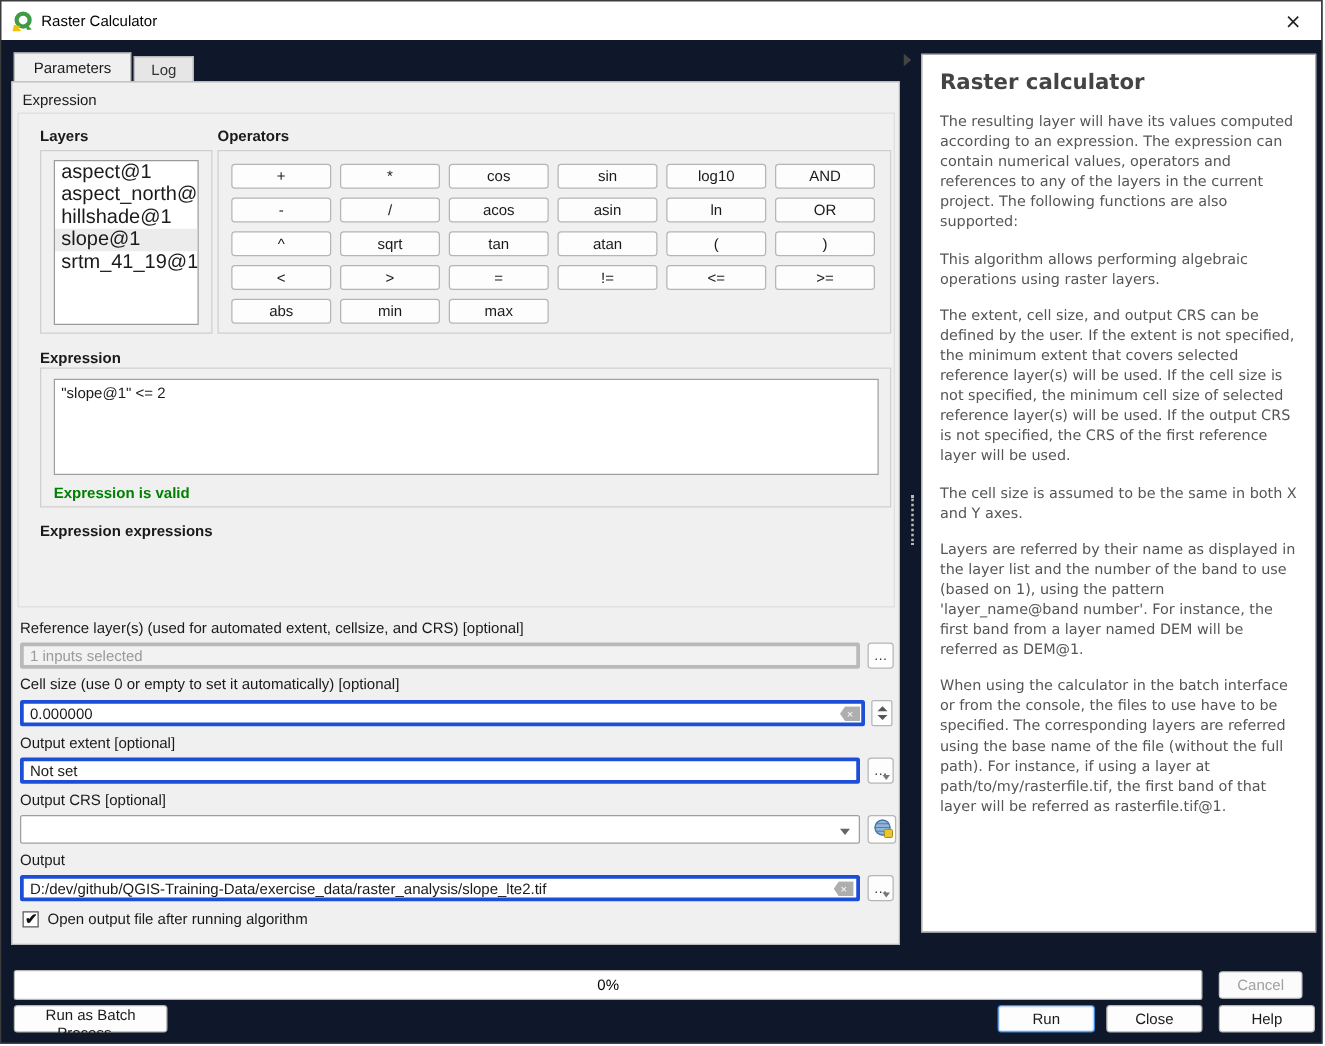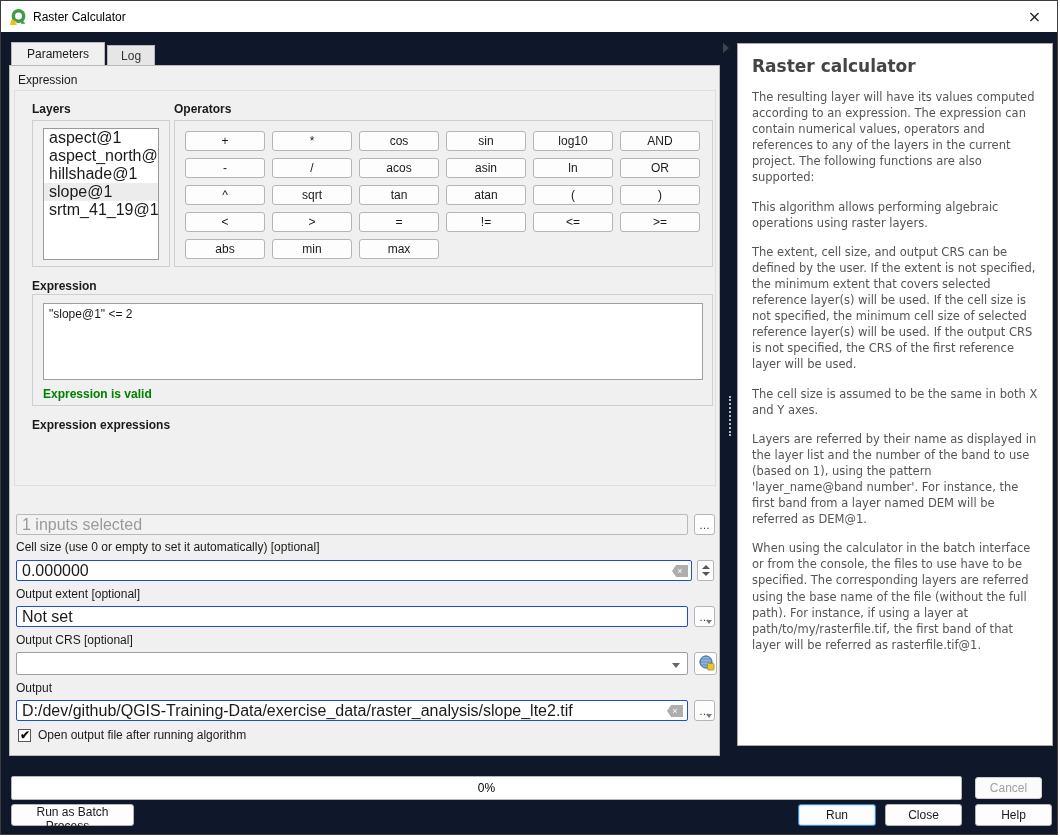--- a/index.html
+++ b/index.html
@@ -33,21 +33,21 @@
   .ops-grid { position:absolute; left:10px; top:10px; display:grid; grid-template-columns:repeat(6,80px); column-gap:7px; row-gap:7px; }
   button.op, .btn { font-family:"Liberation Sans", sans-serif; font-size:12px; color:#1a1a1a; background:#fdfdfd; border:1px solid #b5b5b5; border-radius:3px; cursor:pointer; }
   button.op { height:20px; }
 
   textarea.expr { position:absolute; left:10px; top:8px; width:660px; height:77px; border:1px solid #9f9f9f; background:#fff; resize:none; font-family:"Liberation Sans", sans-serif; font-size:12px; padding:3px 5px; color:#1a1a1a; }
   .expr-status { position:absolute; left:10px; top:92px; font-weight:bold; font-size:12px; }
 
   .combo { position:absolute; background:#fff; border:1px solid #9f9f9f; border-radius:2px; font-size:12px; line-height:20px; padding:0 6px; overflow:hidden; white-space:nowrap; cursor:pointer; }
   .combo .arrow { position:absolute; right:7px; top:9px; width:0; height:0; border-left:4px solid transparent; border-right:4px solid transparent; border-top:5px solid #666; }
 
-  .input { position:absolute; background:#fff; border:1px solid #1d4ed8; border-radius:2px; font-family:"Liberation Sans", sans-serif; font-size:16px; padding:0 5px; color:#1a1a1a; }
+  .input { position:absolute; background:#fff; border:3px solid #1d4ed8; border-radius:2px; font-family:"Liberation Sans", sans-serif; font-size:12px; padding:0 5px; color:#1a1a1a; }
   .input:disabled, .input.disabled { background:#f2f2f2; color:#9a9a9a; border-color:#b9b9b9; }
   .browse { position:absolute; width:21px; background:#fdfdfd; border:1px solid #b5b5b5; border-radius:3px; font-size:11px; color:#333; cursor:pointer; line-height:10px; }
   .browse .mini-arrow { position:absolute; right:2px; bottom:2px; width:0; height:0; border-left:3px solid transparent; border-right:3px solid transparent; border-top:4px solid #777; }
 
   .clear-icon { position:absolute; width:16px; height:12px; background:#aeaeae; clip-path:polygon(26% 0,100% 0,100% 100%,26% 100%,0 50%); color:#fff; font-size:9px; line-height:12px; text-align:center; cursor:pointer; }
   .spinner { position:absolute; width:17px; height:21px; border:1px solid #b5b5b5; border-radius:2px; background:#fdfdfd; cursor:pointer; }
   .spinner .up, .spinner .dn { position:absolute; left:4px; width:0; height:0; border-left:4px solid transparent; border-right:4px solid transparent; }
   .spinner .up { top:4px; border-bottom:4px solid #555; }
   .spinner .dn { bottom:4px; border-top:4px solid #555; }
 
@@ -141,20 +141,21 @@
     </div>
 
     <span class="bold-label" style="left:22px; top:213px;">Expression</span>
     <div class="frame" style="left:22px; top:228px; width:681px; height:112px;">
       <textarea class="expr" spellcheck="false" style="">"slope@1" &lt;= 2</textarea>
       <span class="expr-status" style="color:#008000;">Expression is valid</span>
     </div>
 
     <span class="bold-label" style="left:22px; top:352px;">Expression expressions</span>
 
+    <span class="plain-label" style="left:6px; top:429px;">Reference layer(s) (used for automated extent, cellsize, and CRS) [optional]</span>
     <input class="input disabled" style="left: 6px; top: 448px; width: 672px; height: 21px;" readonly="" value="1 inputs selected">
     <button class="browse" style="left:684px; top:448px; height:21px;">…</button>
 
     <span class="plain-label" style="left:6px; top:474px;">Cell size (use 0 or empty to set it automatically) [optional]</span>
     <input class="input" style="left: 6px; top: 494px; width: 676px; height: 21px;" value="0.000000">
     <span class="clear-icon" style="left:662px; top:499px;">×</span>
     <span class="spinner" style="left:687px; top:494px;">
         <span class="up"></span>
         <span class="dn"></span>
       </span>

